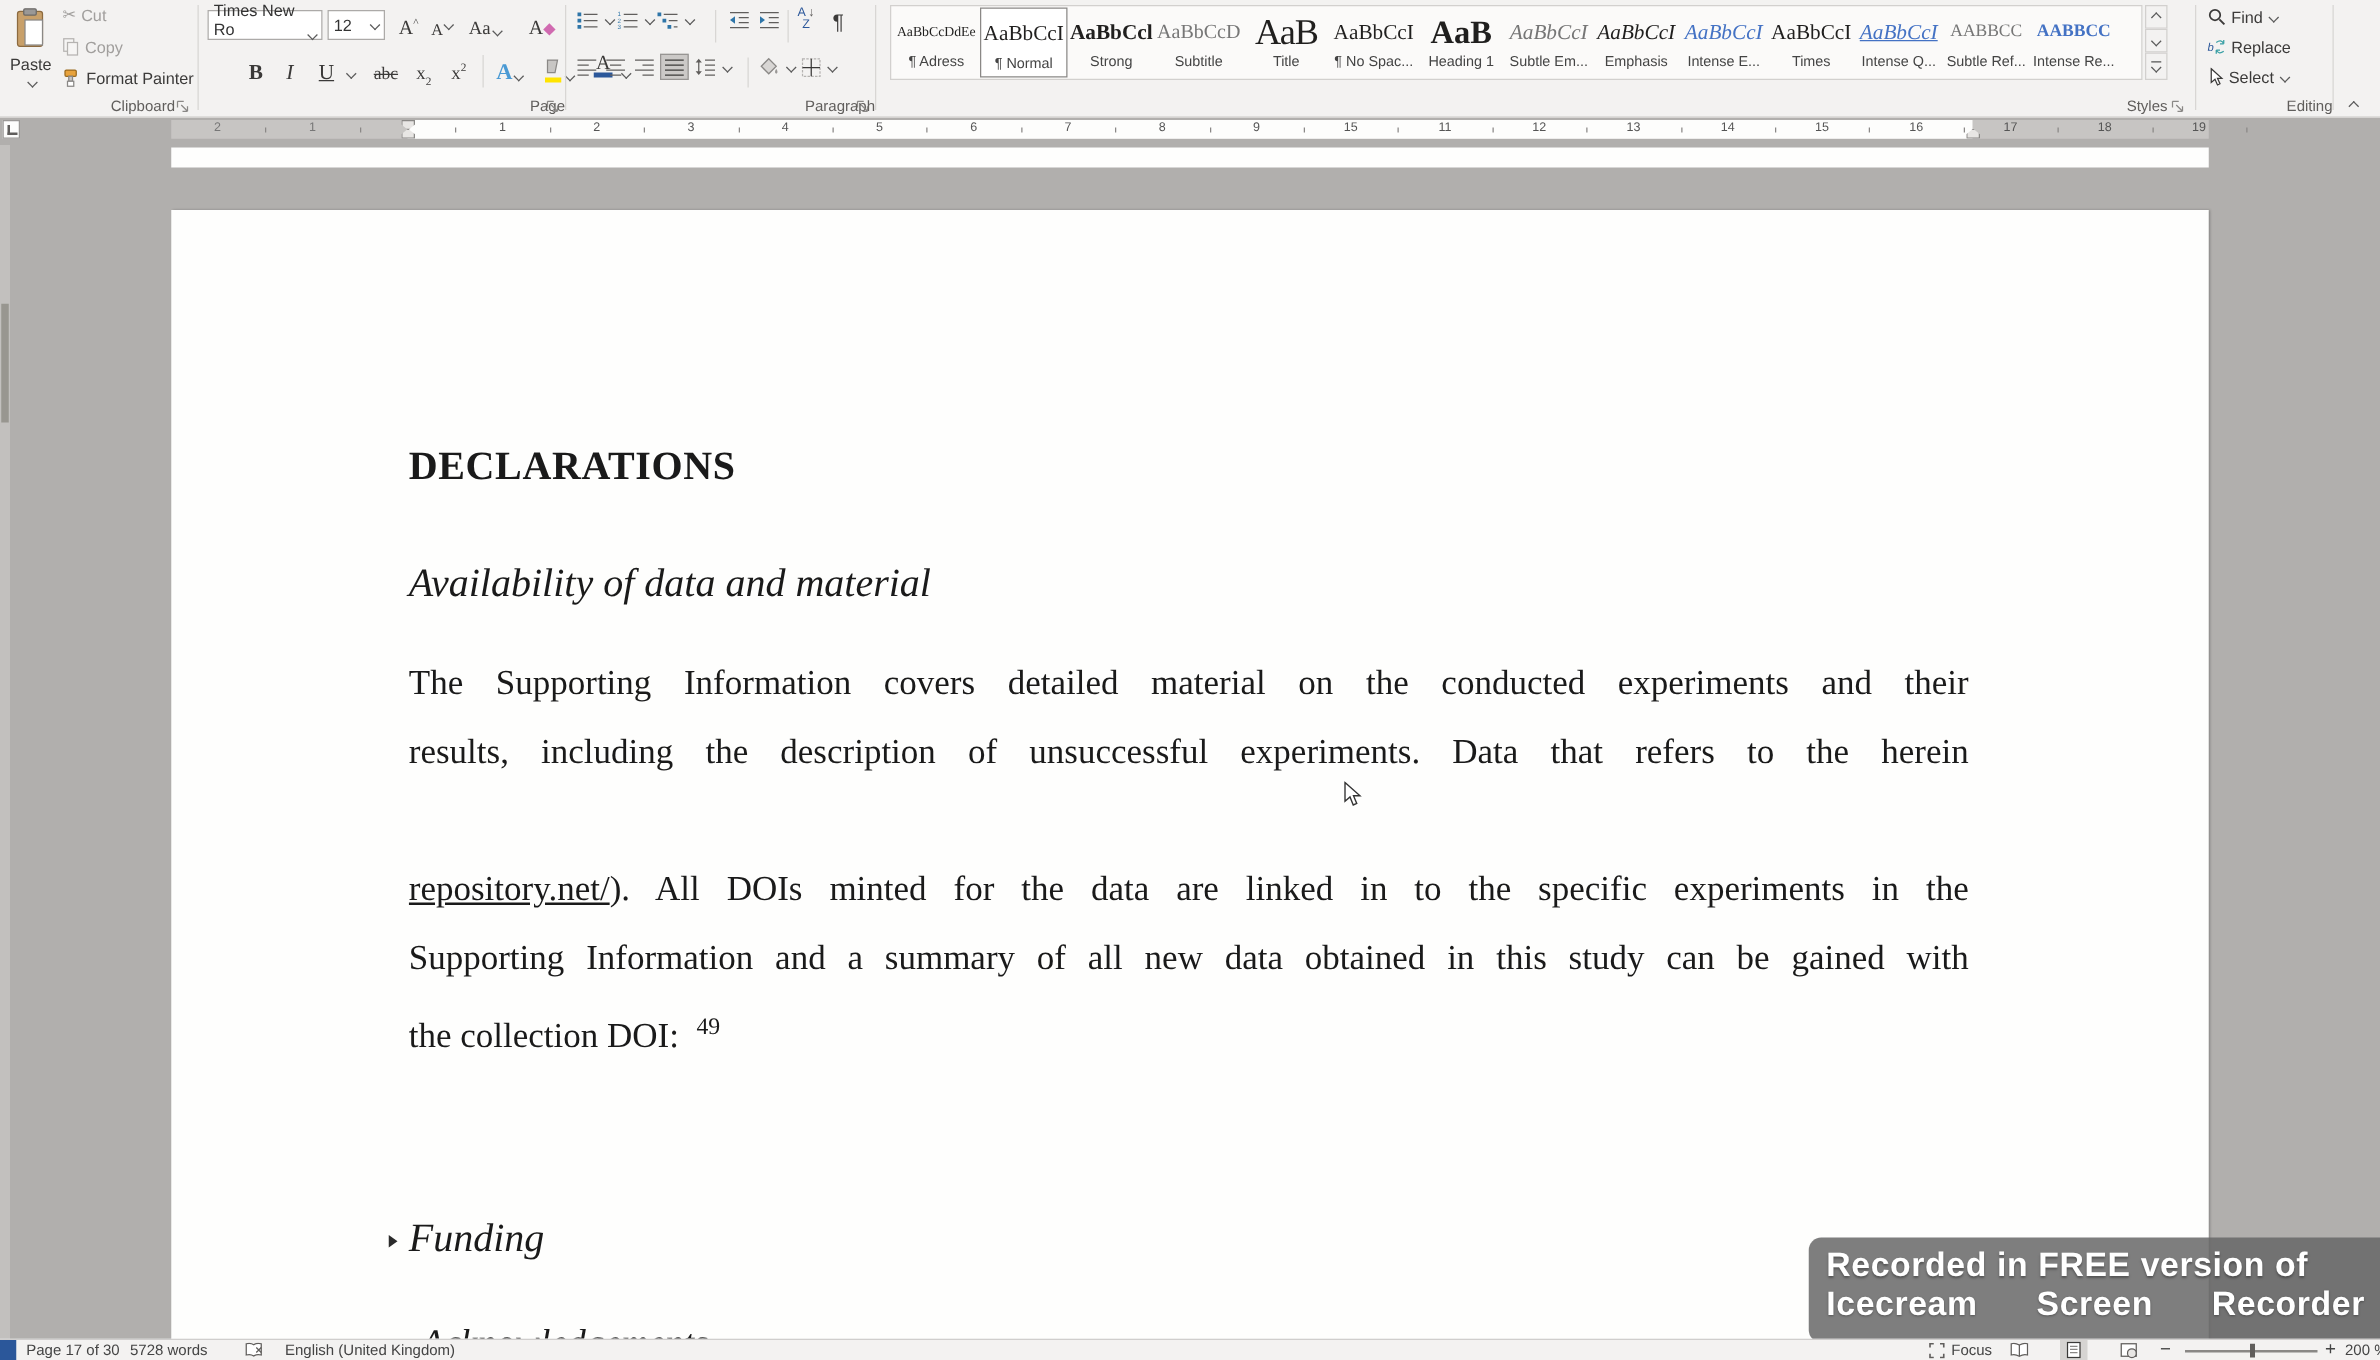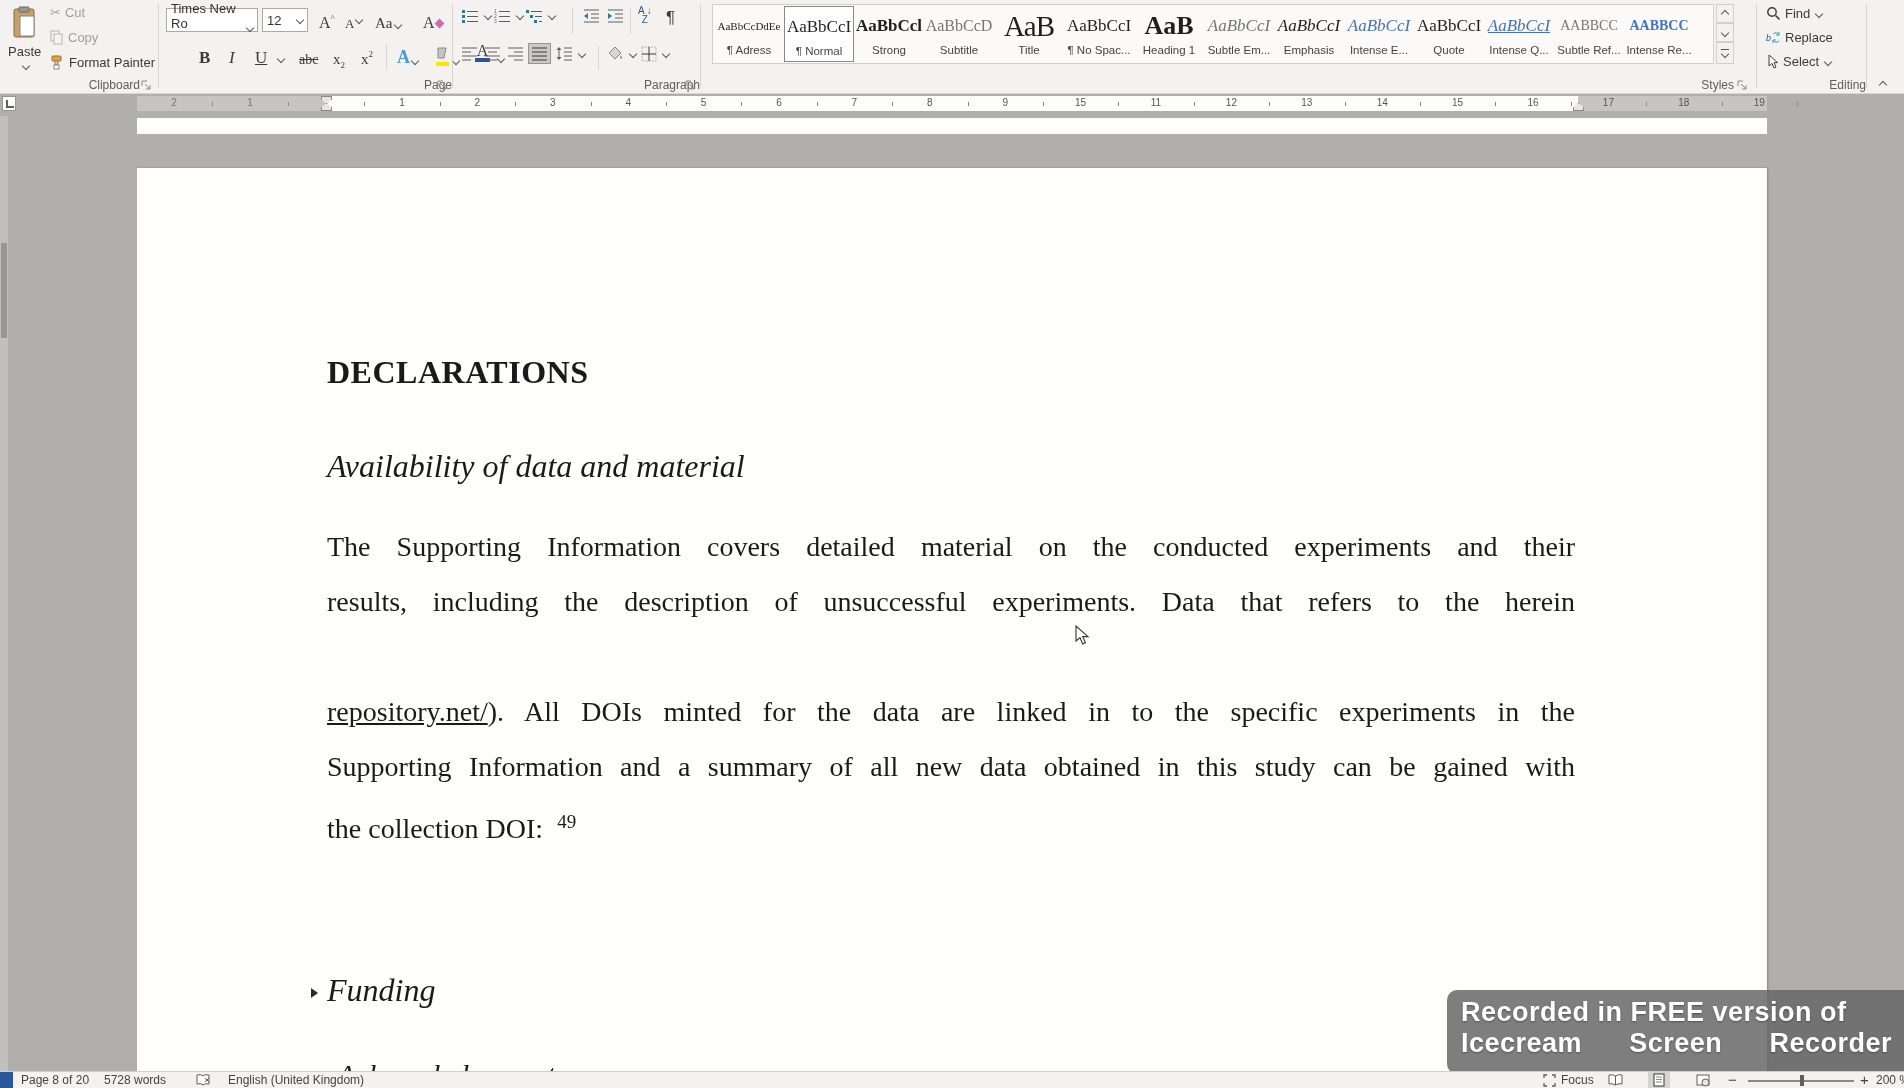--- a/index.html
+++ b/index.html
@@ -376,21 +376,21 @@
         <div class="stile">
           <div class="sprev v-emphasis">AaBbCcI</div>
           <div class="sname">Emphasis</div>
         </div>
         <div class="stile">
           <div class="sprev v-intensee">AaBbCcI</div>
           <div class="sname">Intense E...</div>
         </div>
         <div class="stile">
           <div class="sprev v-quote">AaBbCcI</div>
-          <div class="sname">Quote</div>
+          <div class="sname">Times</div>
         </div>
         <div class="stile">
           <div class="sprev v-intenseq">AaBbCcI</div>
           <div class="sname">Intense Q...</div>
         </div>
         <div class="stile">
           <div class="sprev v-subtleref">AABBCC</div>
           <div class="sname">Subtle Ref...</div>
         </div>
         <div class="stile">
@@ -528,21 +528,21 @@
     <path d="M1 1 L1 16 L5 12.6 L7.6 19 L10.4 17.8 L7.8 11.6 L13 11.6 Z" fill="#fff" stroke="#333" stroke-width="1.1"></path>
   </svg>
 
   <div class="wmark">
     <div>Recorded in FREE version of</div>
     <div class="wline2">Icecream Screen Recorder</div>
   </div>
 
   <div class="status">
     <div class="abs" style="left:0;top:0;width:13px;height:16px;background:#2b579a;"></div>
-    <div class="sitem" style="left:21px;">Page 8 of 20</div>
+    <div class="sitem" style="left:21px;">Page 17 of 30</div>
     <div class="sitem" style="left:104px;text-align:right;">5728 words</div>
     <svg class="sitem" style="left:196px;top:2px;" width="16" height="13" viewBox="0 0 16 13">
       <path d="M1 1 q3.5 -1 6 .8 q2.5 -1.8 6 -.8 l0 9 q-3.5 -1 -6 .8 q-2.5 -1.8 -6 -.8 z" fill="#fff" stroke="#605e5c"></path>
       <path d="M9 4 l4 4 M13 4 l-4 4" stroke="#605e5c"></path>
     </svg>
     <div class="sitem" style="left:228px;">English (United Kingdom)</div>
 
     <div class="sitem" style="left:1543px;display:flex;gap:5px;align-items:center;">
       <svg width="13" height="13" viewBox="0 0 13 13">
         <path d="M1 4 V1 H4 M9 1 h3 v3 M12 9 v3 H9 M4 12 H1 V9" fill="none" stroke="#605e5c" stroke-width="1.3"></path>

